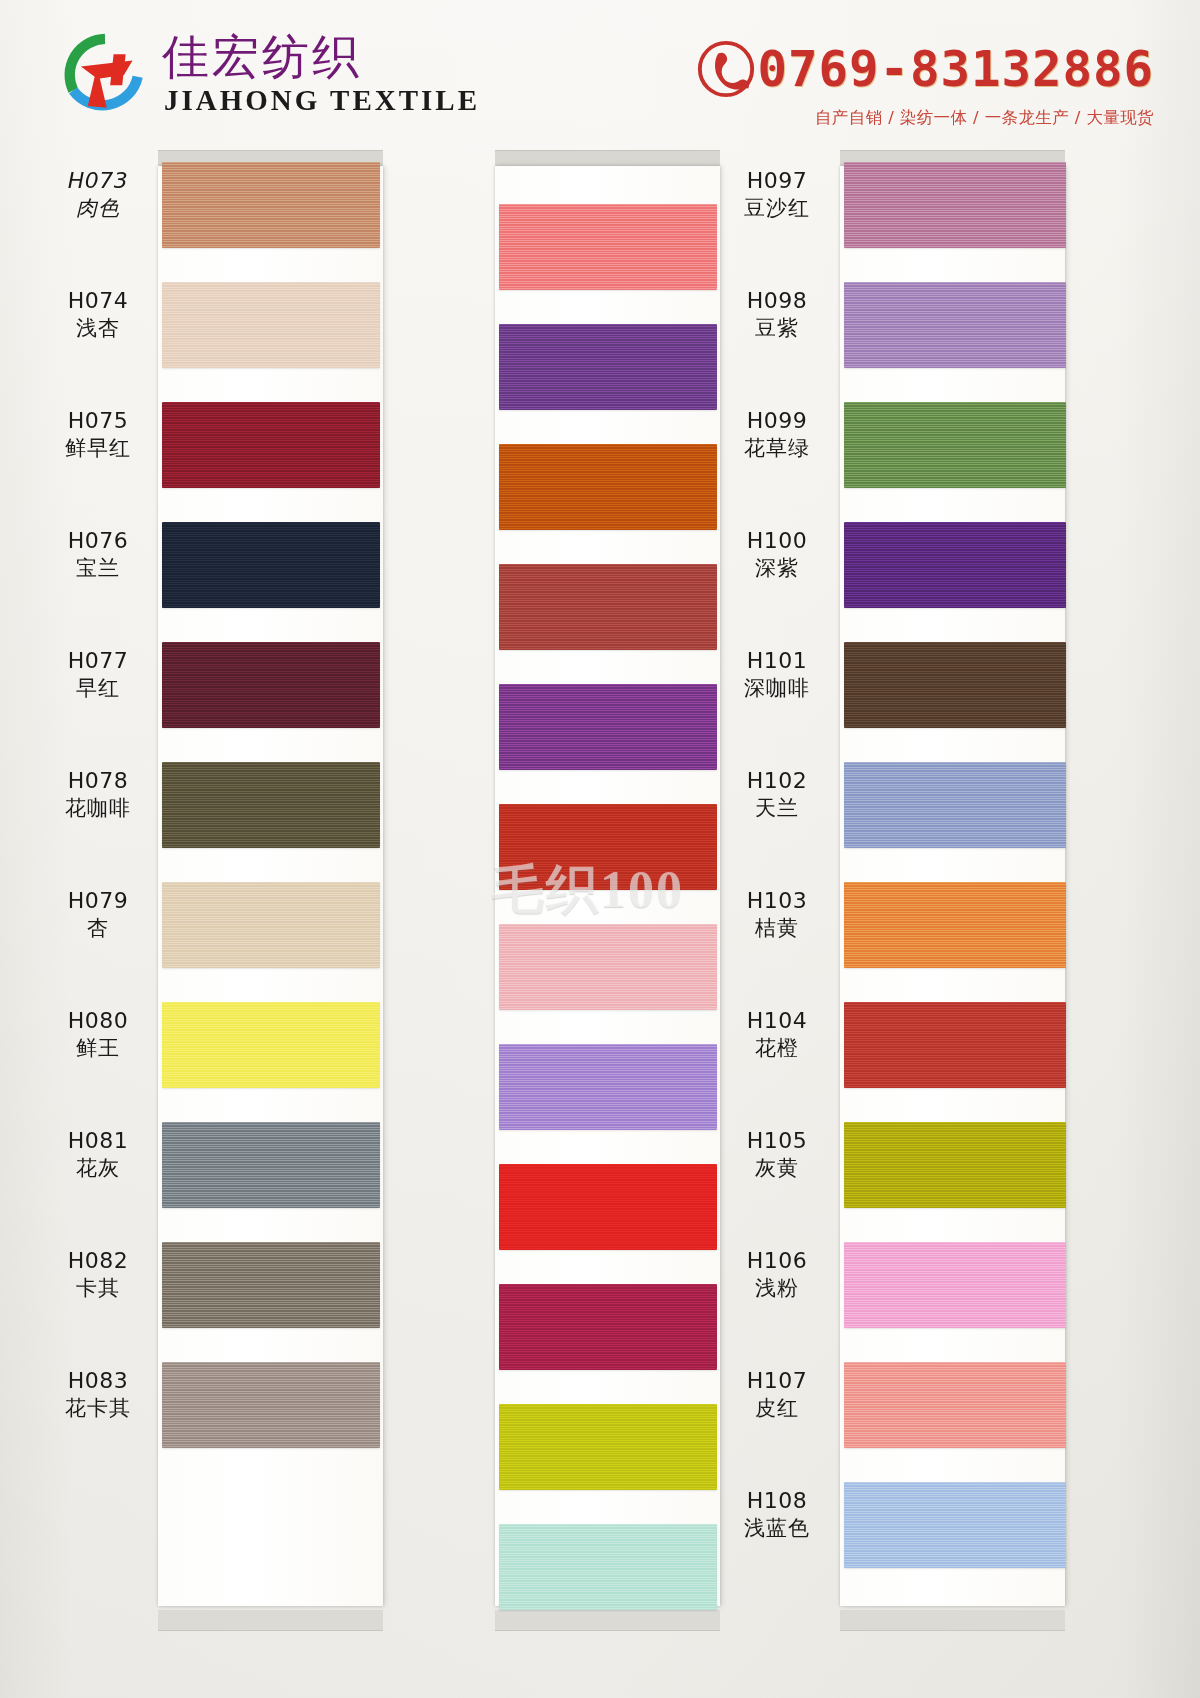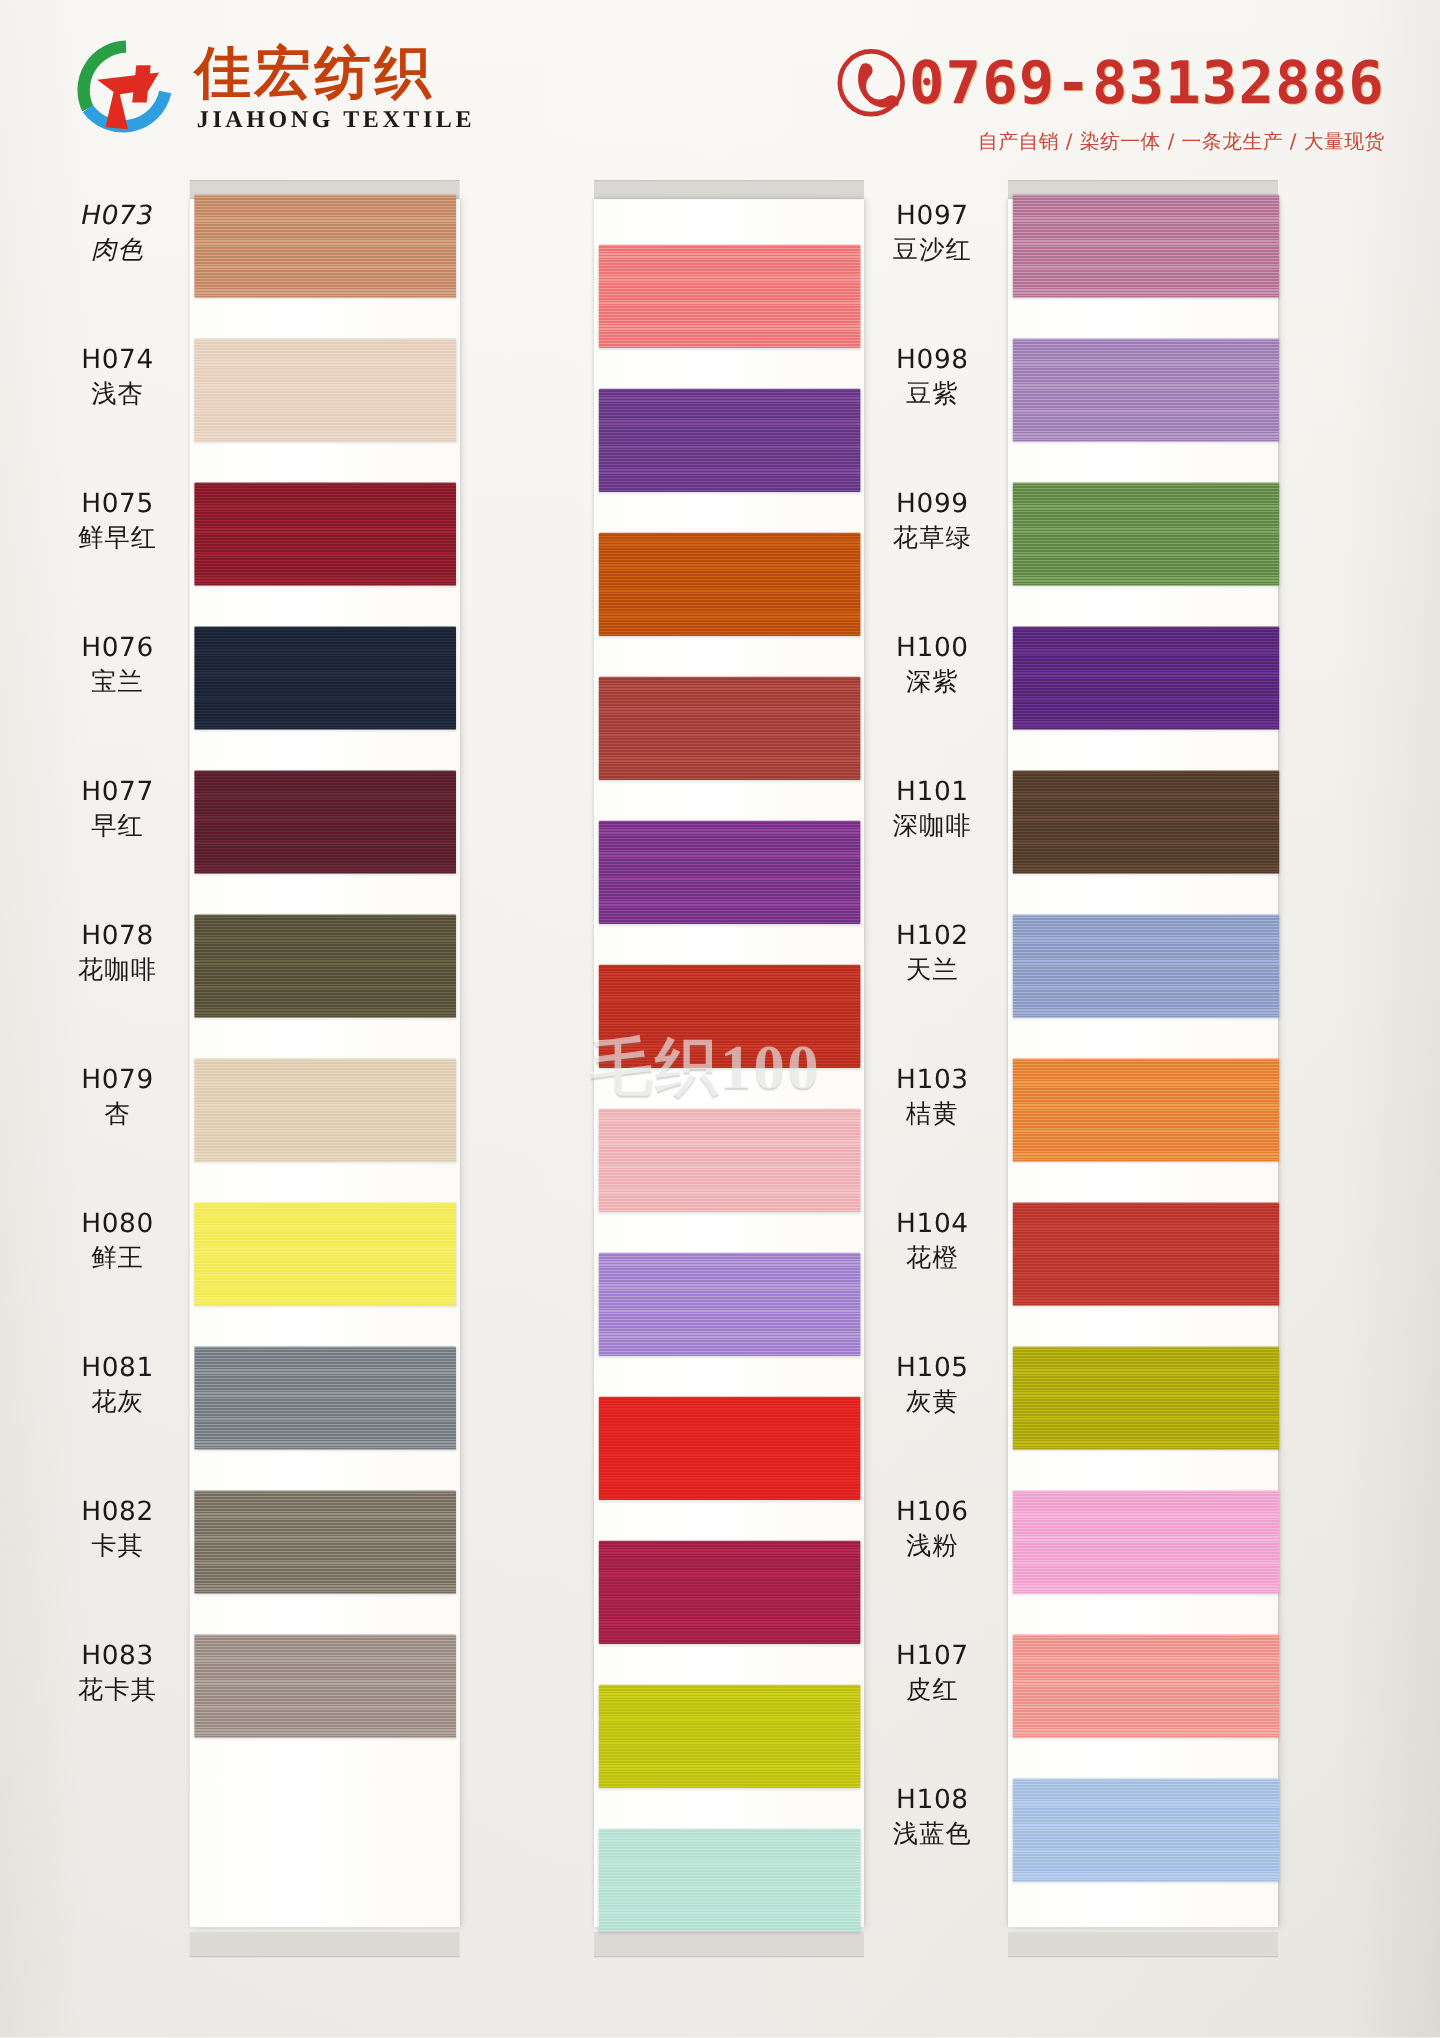--- a/index.html
+++ b/index.html
@@ -22,25 +22,25 @@
     pointer-events:none;
   }
 
   
   .header{position:absolute;left:0;top:0;width:1200px;height:140px;}
   .brand{position:absolute;left:62px;top:32px;display:flex;align-items:center;gap:14px;}
   .logo-mark{width:86px;height:86px;position:relative;flex:0 0 auto;}
   .brand-text{display:flex;flex-direction:column;justify-content:center;}
   .brand-cn{
     font-family:"DejaVu Sans",sans-serif;
-    font-size:47px;font-weight:bold;color:#c2410c;letter-spacing:3px;line-height:1.04;
+    font-size:47px;font-weight:normal;color:#701a75;letter-spacing:3px;line-height:1.04;
   }
   .brand-en{
     font-family:"Liberation Serif","DejaVu Serif",serif;
-    font-size:20px;font-weight:bold;color:#1b1b1b;letter-spacing:3.0px;
+    font-size:29px;font-weight:bold;color:#1b1b1b;letter-spacing:3.0px;
     margin-top:3px;padding-left:2px;
   }
   .contact{position:absolute;right:46px;top:38px;text-align:right;}
   .contact-row{display:flex;align-items:center;justify-content:flex-end;}
   .phone-icon{width:62px;height:62px;flex:0 0 auto;}
   .phone-num{
     font-family:"DejaVu Sans Mono","Liberation Mono",monospace;
     font-size:49px;font-weight:bold;color:#c8312b;letter-spacing:1px;line-height:1;
     text-shadow:1px 1px 0 rgba(214,150,60,.55);
   }

